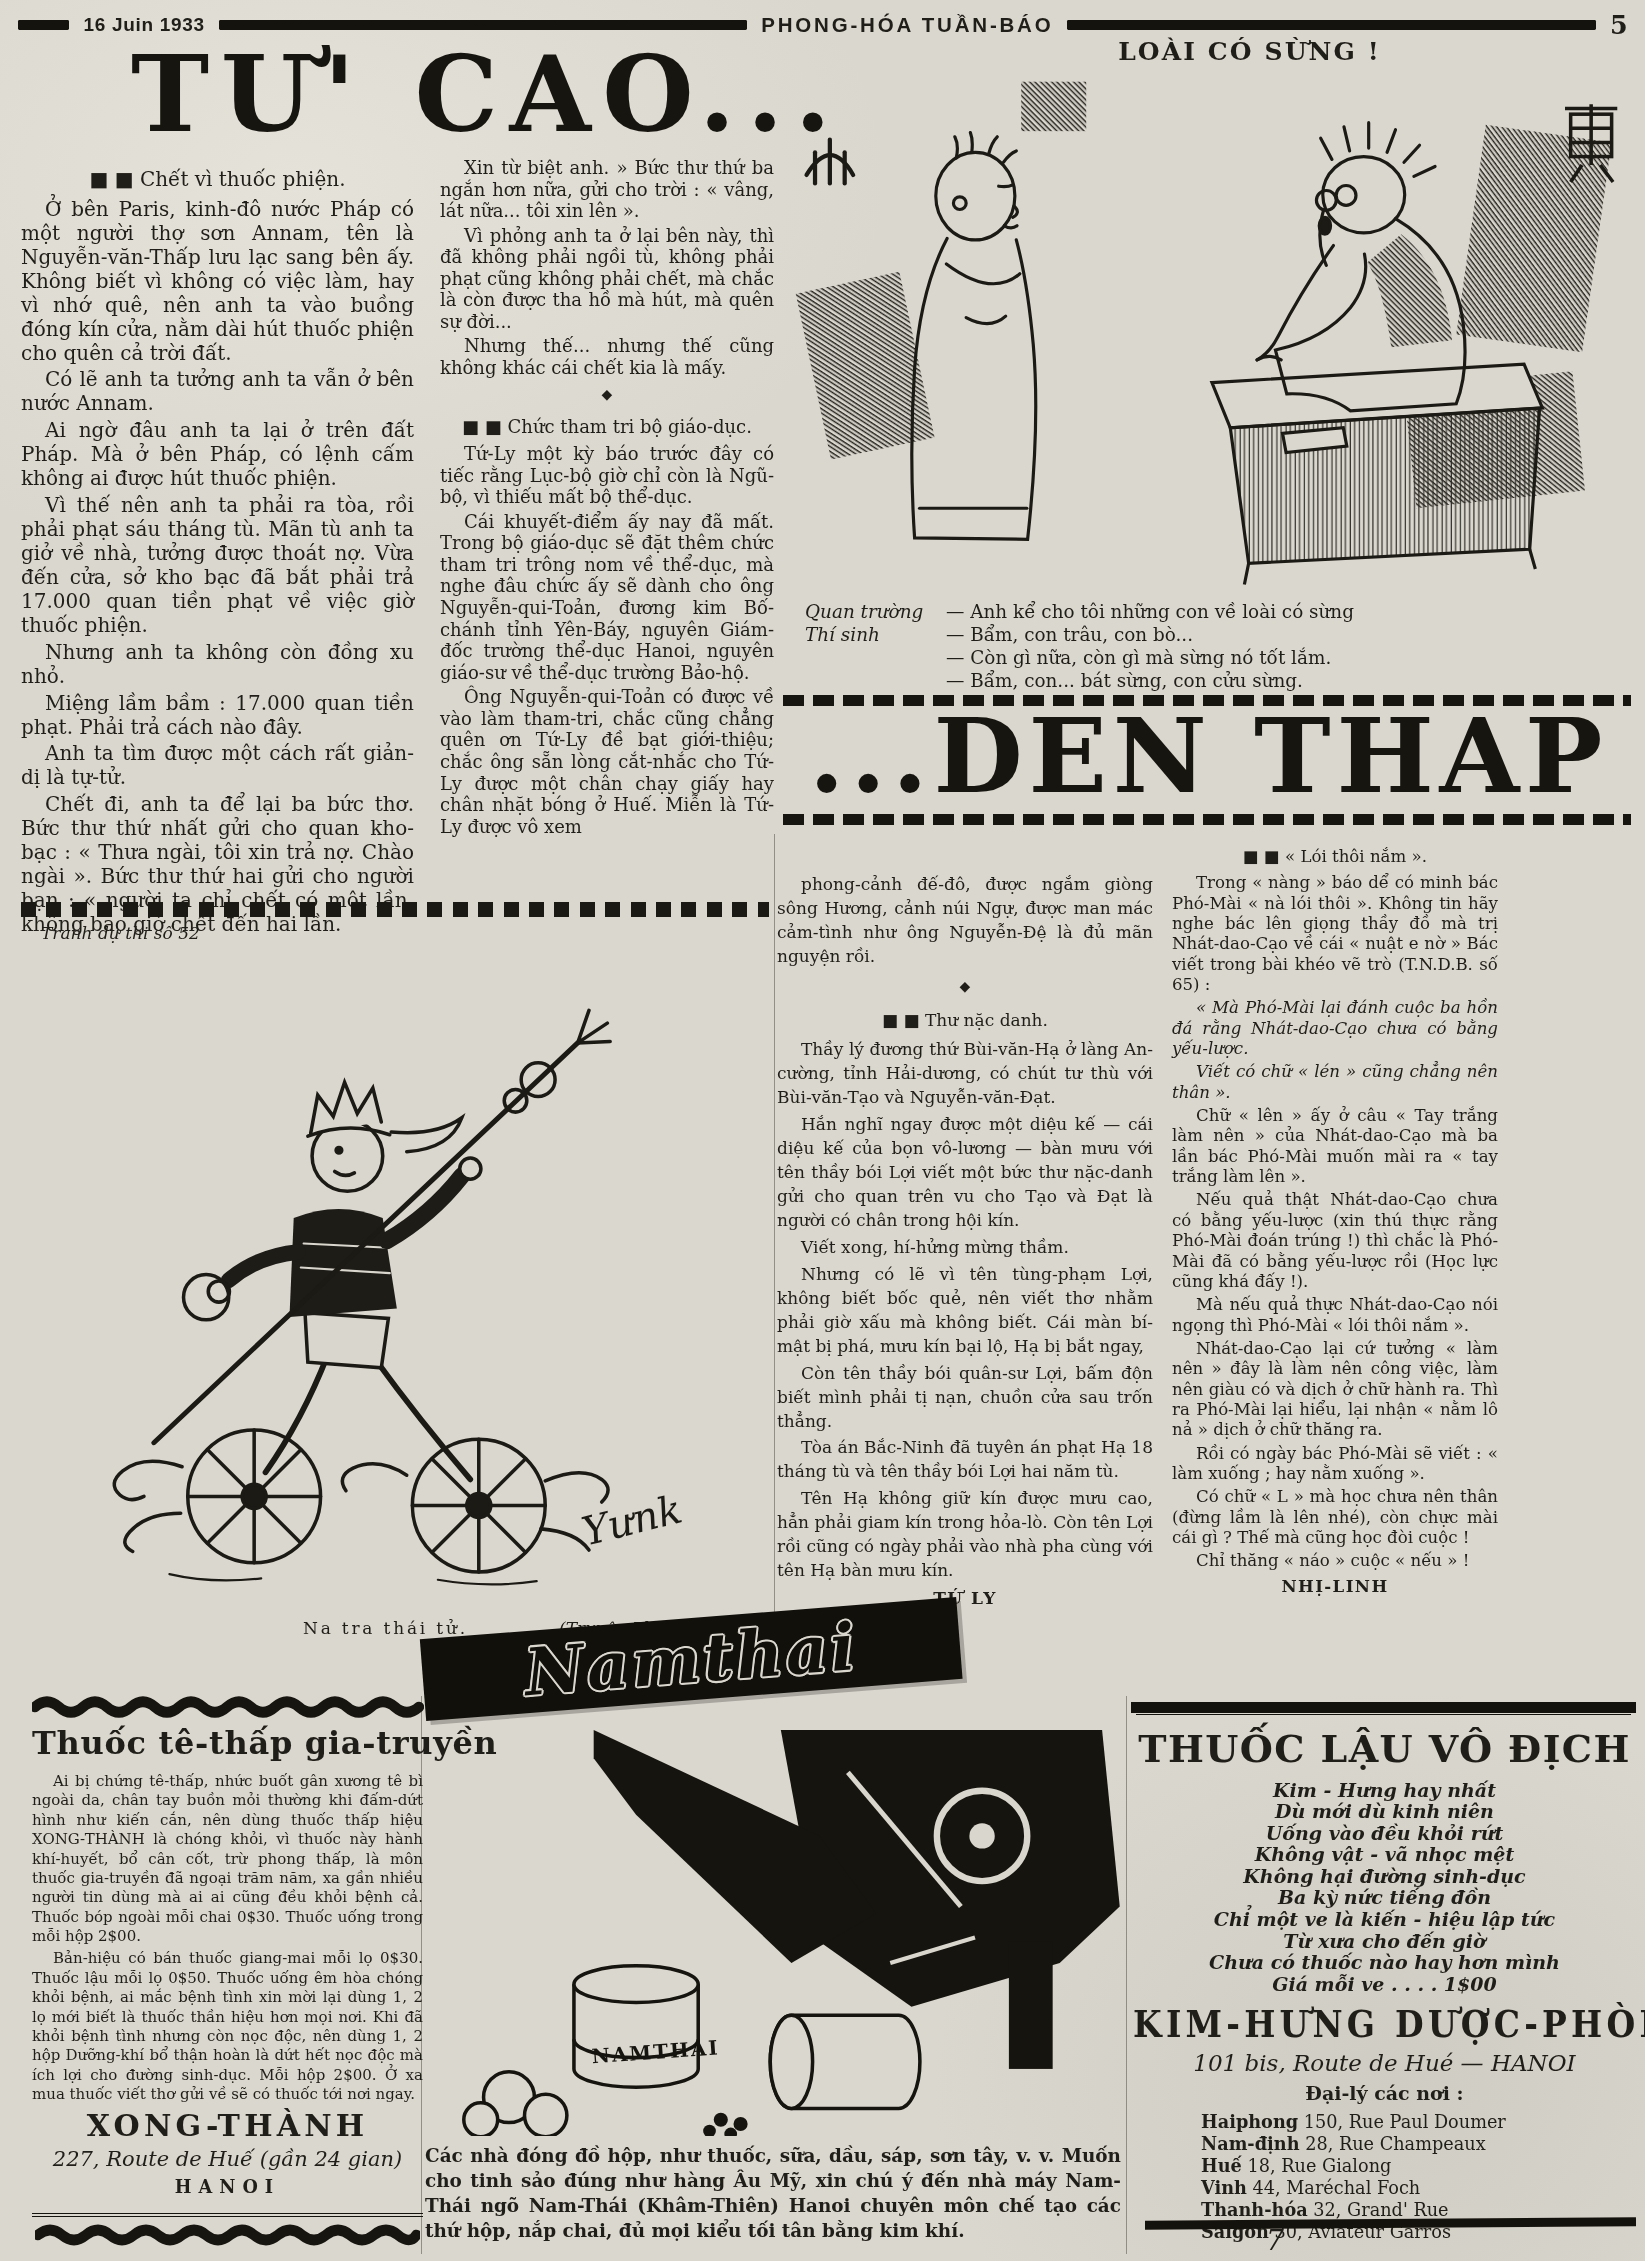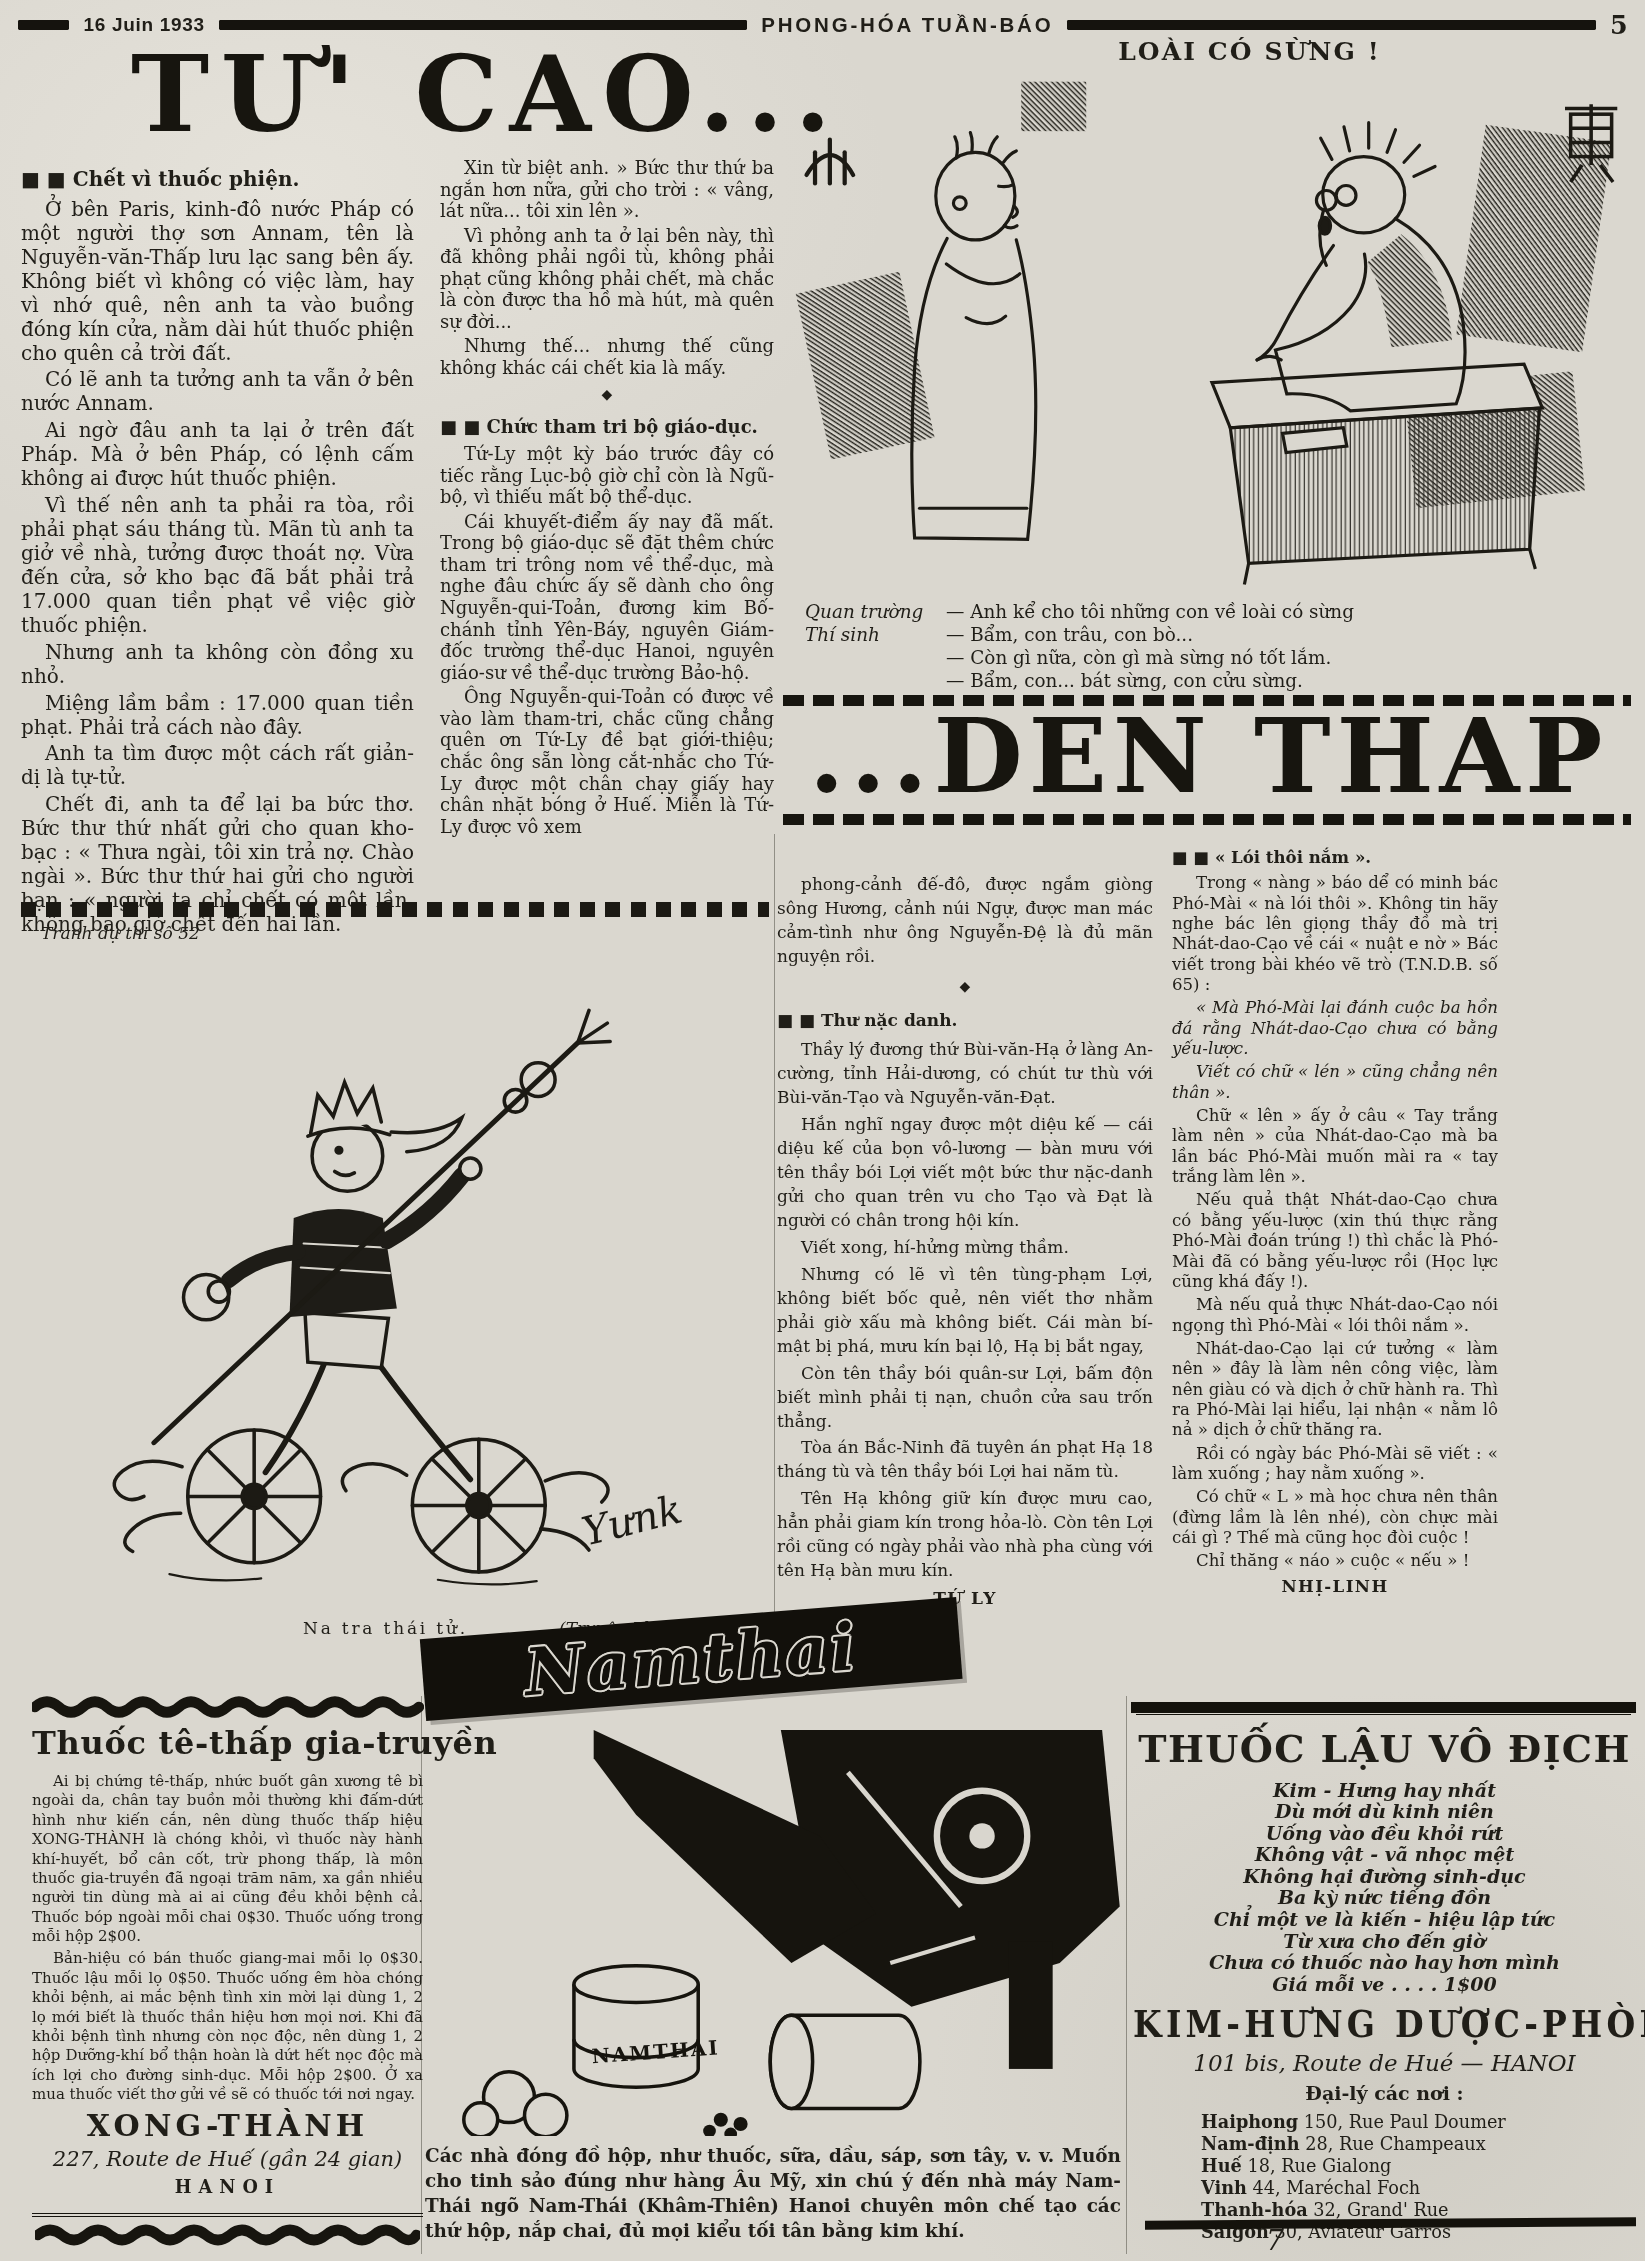--- a/index.html
+++ b/index.html
@@ -23,21 +23,21 @@
   .headline-top{position:absolute;left:131px;top:41px;width:647px;
     font:900 105px/106px "DejaVu Serif",serif;letter-spacing:11.3px;white-space:nowrap;color:#17150f;}
   .headline-bottom{position:absolute;left:783px;top:709px;width:851px;text-align:center;
     font:900 103px/93px "DejaVu Serif",serif;letter-spacing:5.7px;white-space:nowrap;color:#17150f;}
   .dashrow{position:absolute;height:10.6px;background:repeating-linear-gradient(90deg,#17150f 0 21px,transparent 21px 30px);}
   .sqrow{position:absolute;left:21px;top:902px;width:748px;height:15px;
     background:repeating-linear-gradient(90deg,#1b1913 0 15px,transparent 15px 25.4px);}
   
   .col{position:absolute;text-align:justify;}
   .col p{margin:0 0 2.8px 0;text-indent:24px;}
-  .col p.h{font-weight:700;text-indent:0;text-align:left;margin:10px 0 5.7px 0;}
+  .col p.h{font-weight:400;text-indent:0;text-align:center;margin:10px 0 5.7px 0;}
   .col p.orn{text-align:center;text-indent:0;font-size:14px;margin:5.7px 0;}
   .col p.it{font-style:italic;}
   .col p.sig{text-align:center;font-weight:700;letter-spacing:1.4px;text-indent:0;margin-top:4px;}
   .col1{left:21px;top:157px;width:393px;font-size:20px;line-height:24px;}
   .col2{left:440px;top:157px;width:334px;font-size:18px;line-height:21.6px;}
   .col3{left:777px;top:872px;width:376px;font-size:17px;line-height:24px;}
   .col4{left:1172px;top:837px;width:326px;font-size:16.6px;line-height:20.4px;}
   
   .cartoon1{position:absolute;left:788px;top:37px;width:845px;}
   .c1-title{text-align:center;font-weight:700;font-size:25px;letter-spacing:2.1px;margin:0 0 2.8px 78px;}

